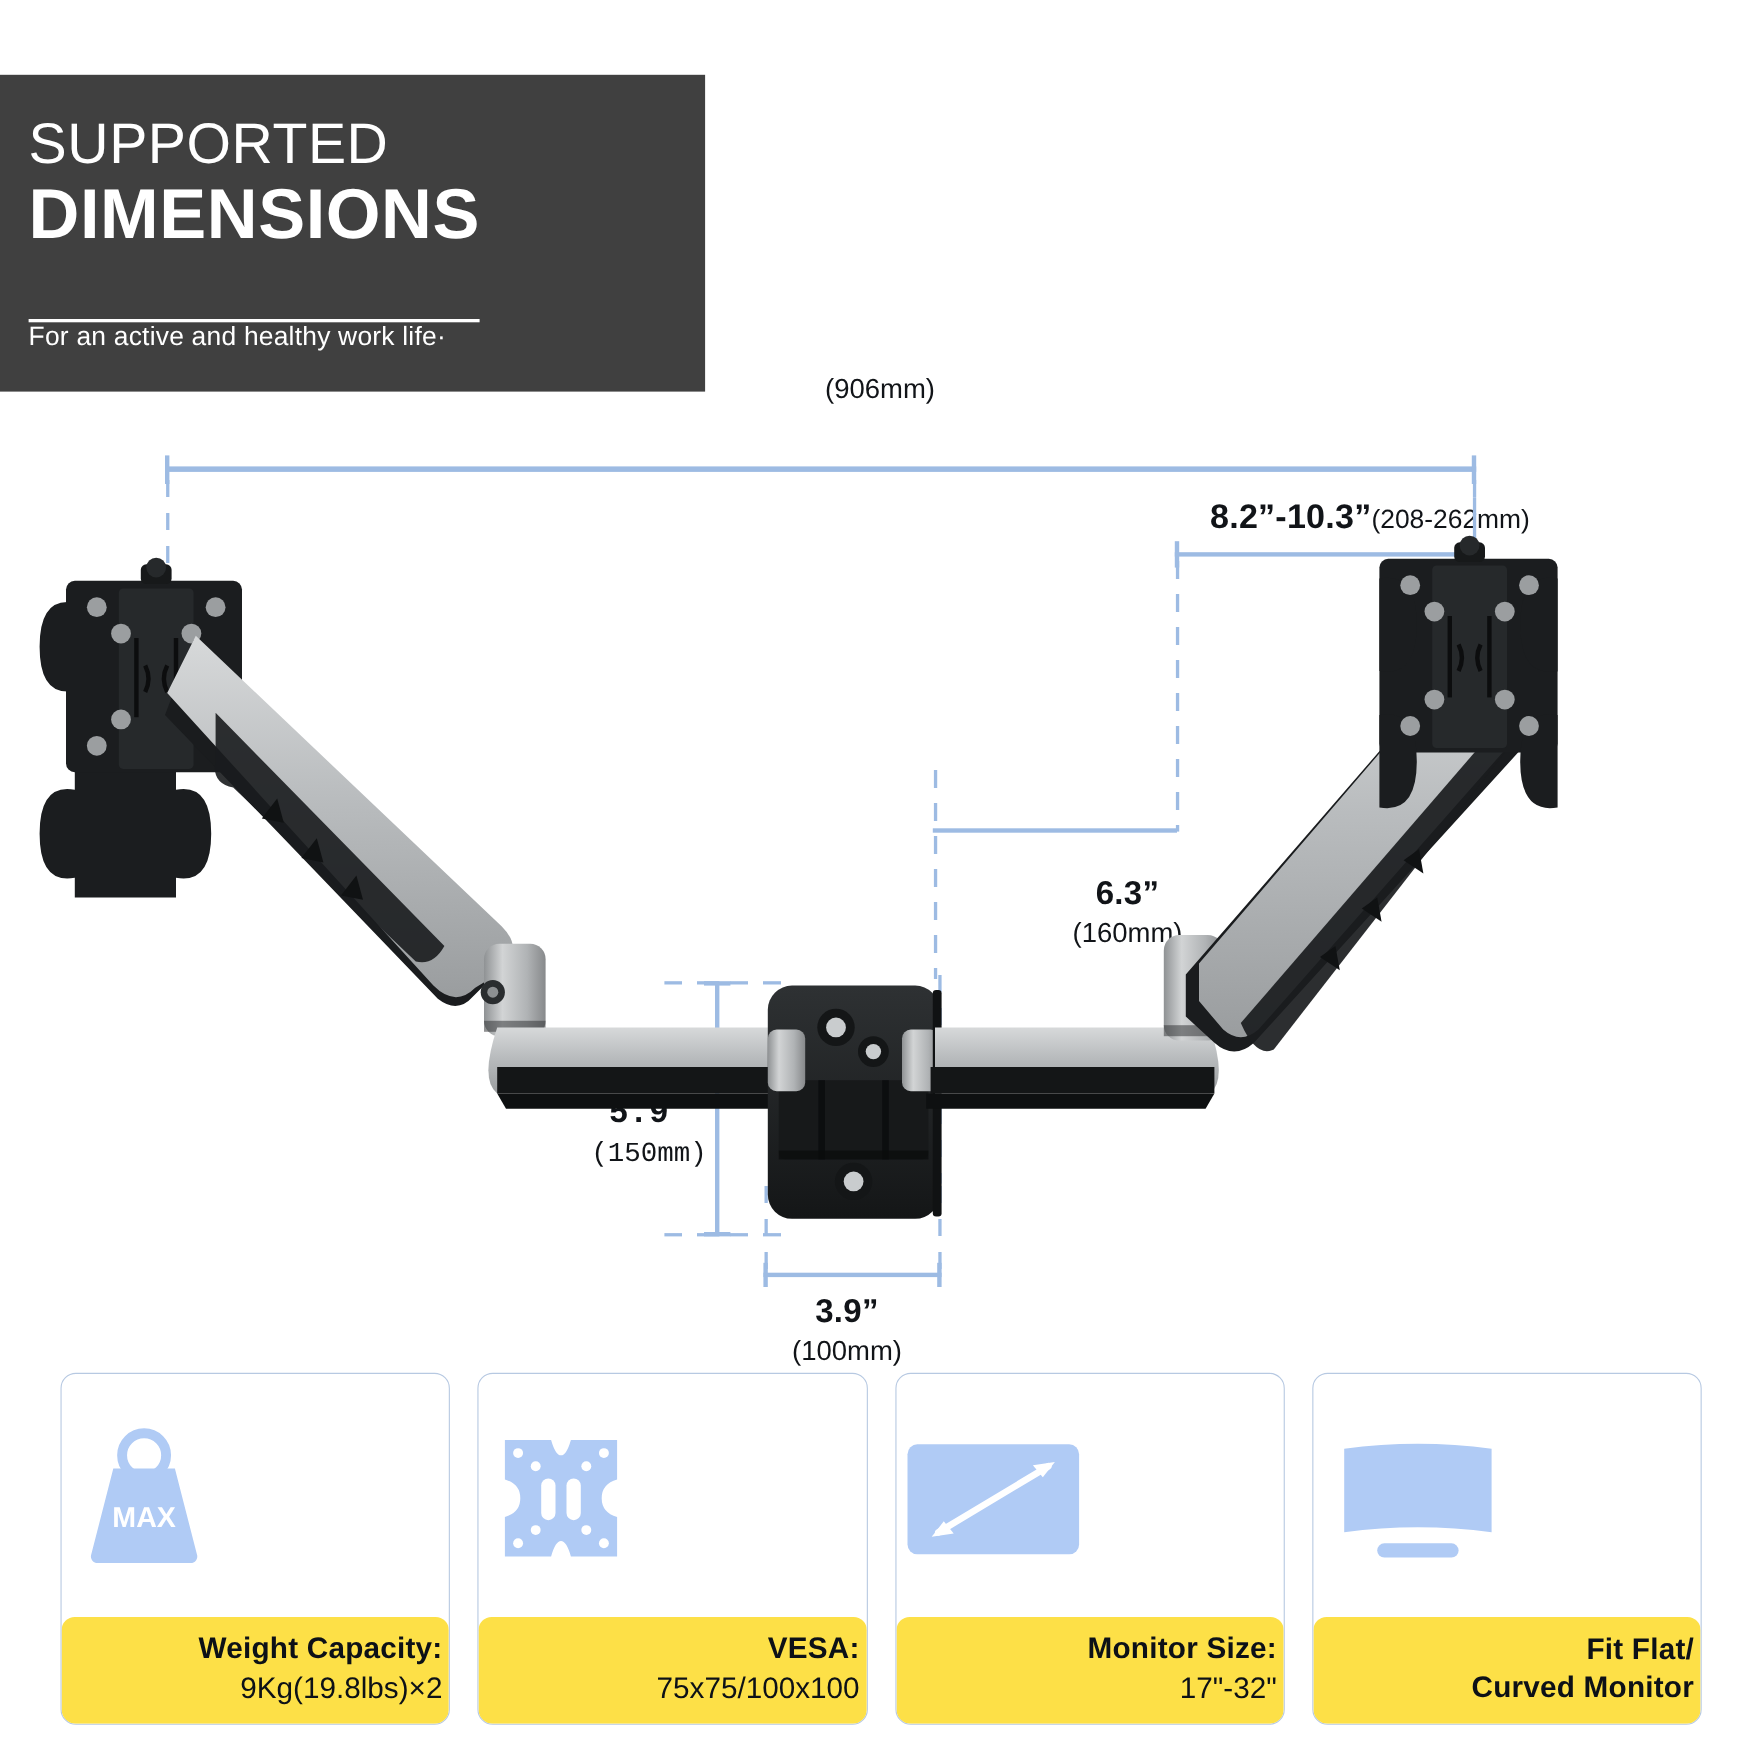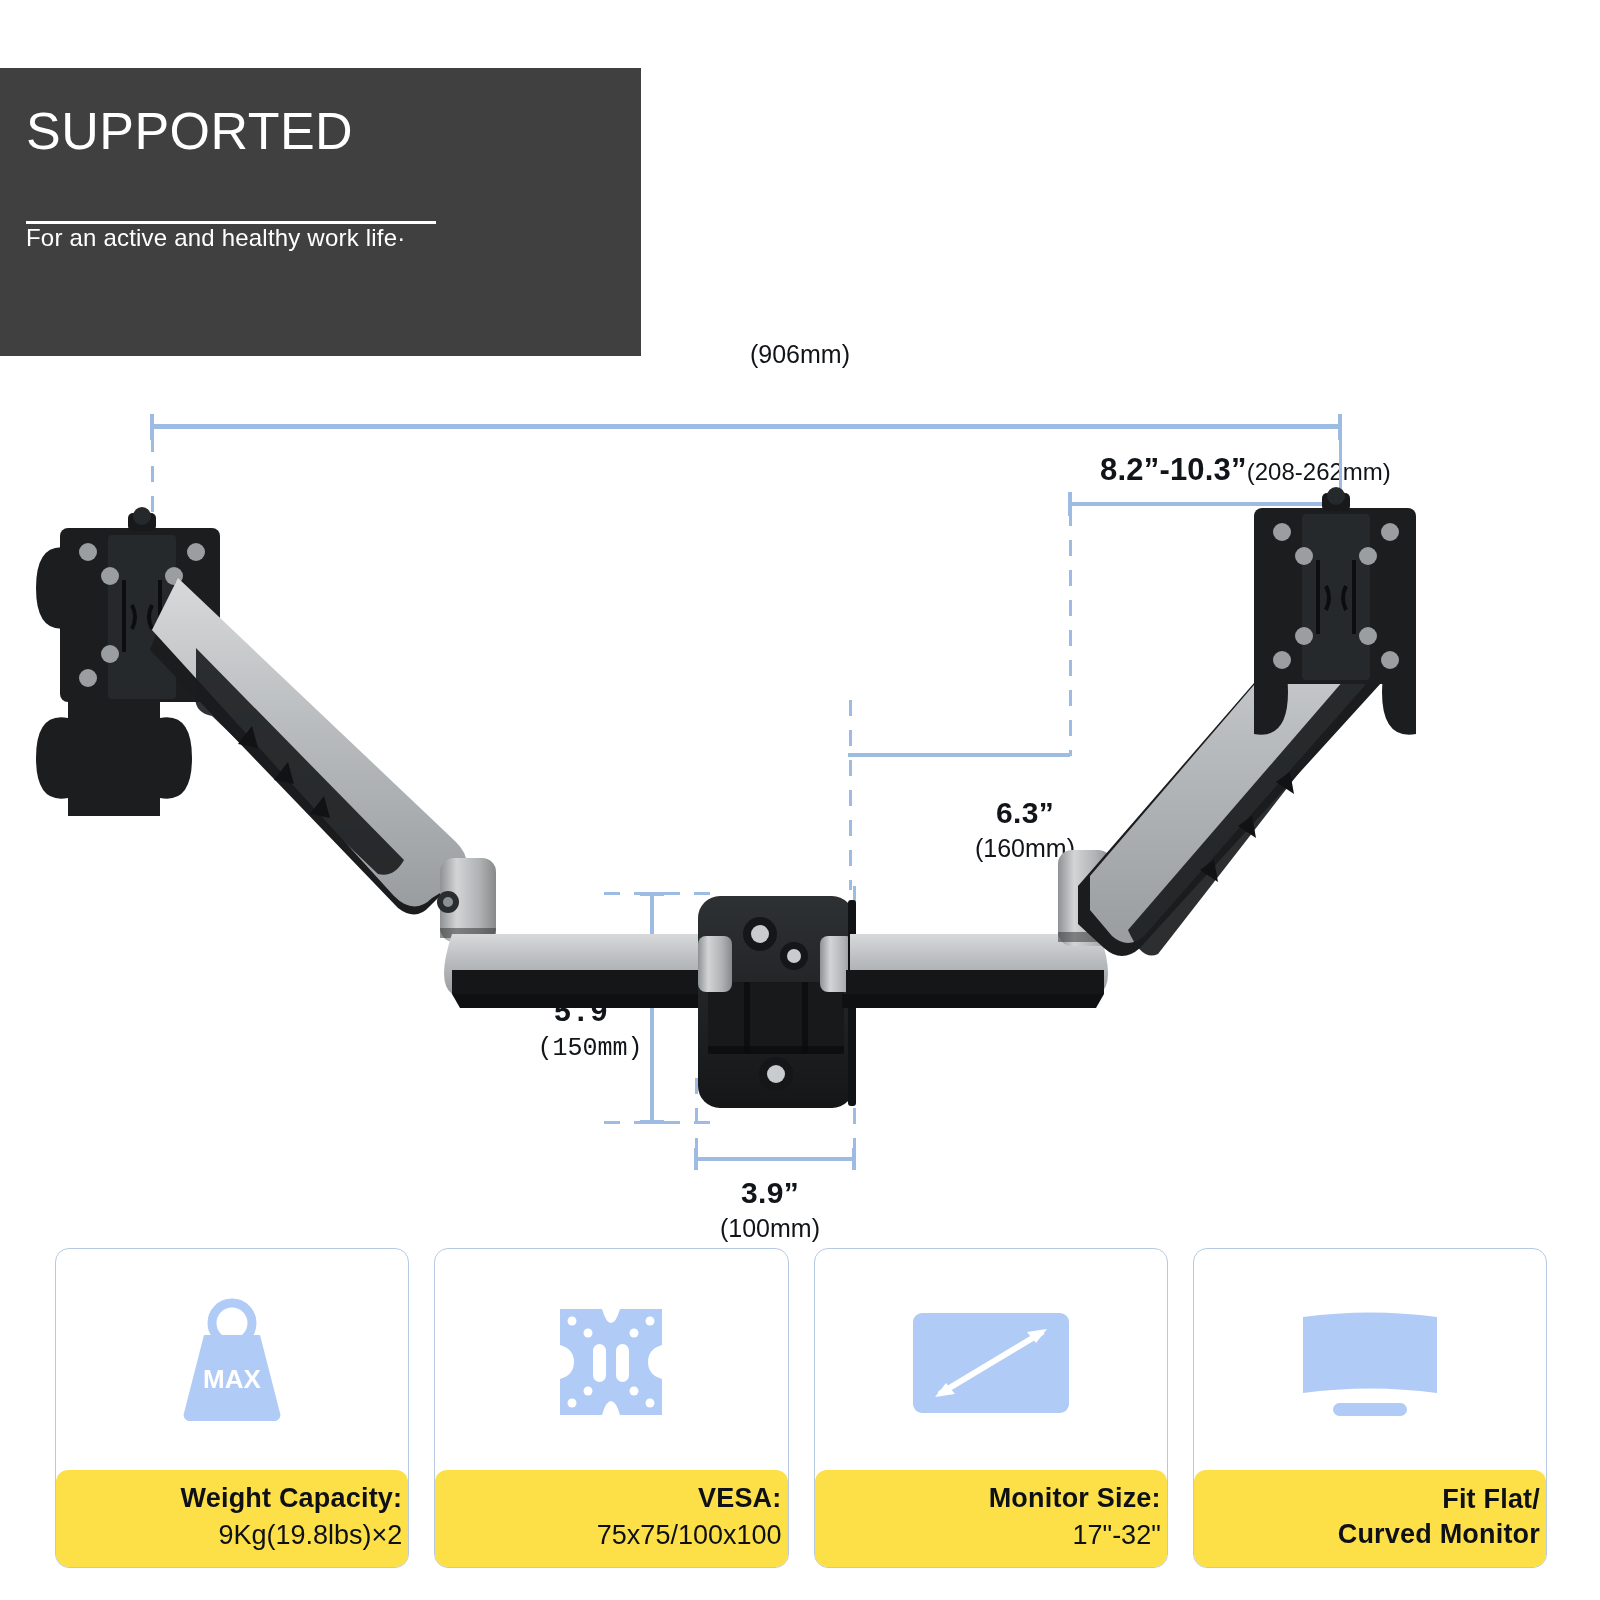--- a/index.html
+++ b/index.html
@@ -64,21 +64,21 @@
   .card {
     flex: 1 1 0; position: relative;
     background: #ffffff;
     border: 1.5px solid #b7c9e2;
     border-radius: 14px;
     display: flex; flex-direction: column;
     overflow: hidden;
   }
   .card-icon {
     flex: 1 1 auto; display: flex;
-    align-items: center; justify-content: center;
+    align-items: center; 
     padding-top: 6px;
   }
   .card-foot {
     background: #fde047;
     border-radius: 12px;
     padding: 12px 6px 14px;
     text-align: right;
   }
   .card-title {
     font-size: 27px; font-weight: 700; color: #0d1117;
@@ -90,20 +90,21 @@
   }
   .card-foot.two-line .card-title { line-height: 1.32; }
 </style>
 </head>
 <body>
 
 <div id="root">
 
   <div class="header-banner">
     <div class="hdr-line1">SUPPORTED</div>
+    <div class="hdr-line2">DIMENSIONS</div>
     <div class="hdr-rule"></div>
     <div class="hdr-tag">For an active and healthy work life·</div>
   </div>
 
   <div class="dim-label" style="left:620px; top:336px; width:360px;">
     <div class="dim-sub">(906mm)</div>
   </div>
 
   <div class="dim-inline" style="left:1100px; top:452px;">
     <span class="b">8.2”-10.3”</span><span class="s">(208-262mm)</span>

